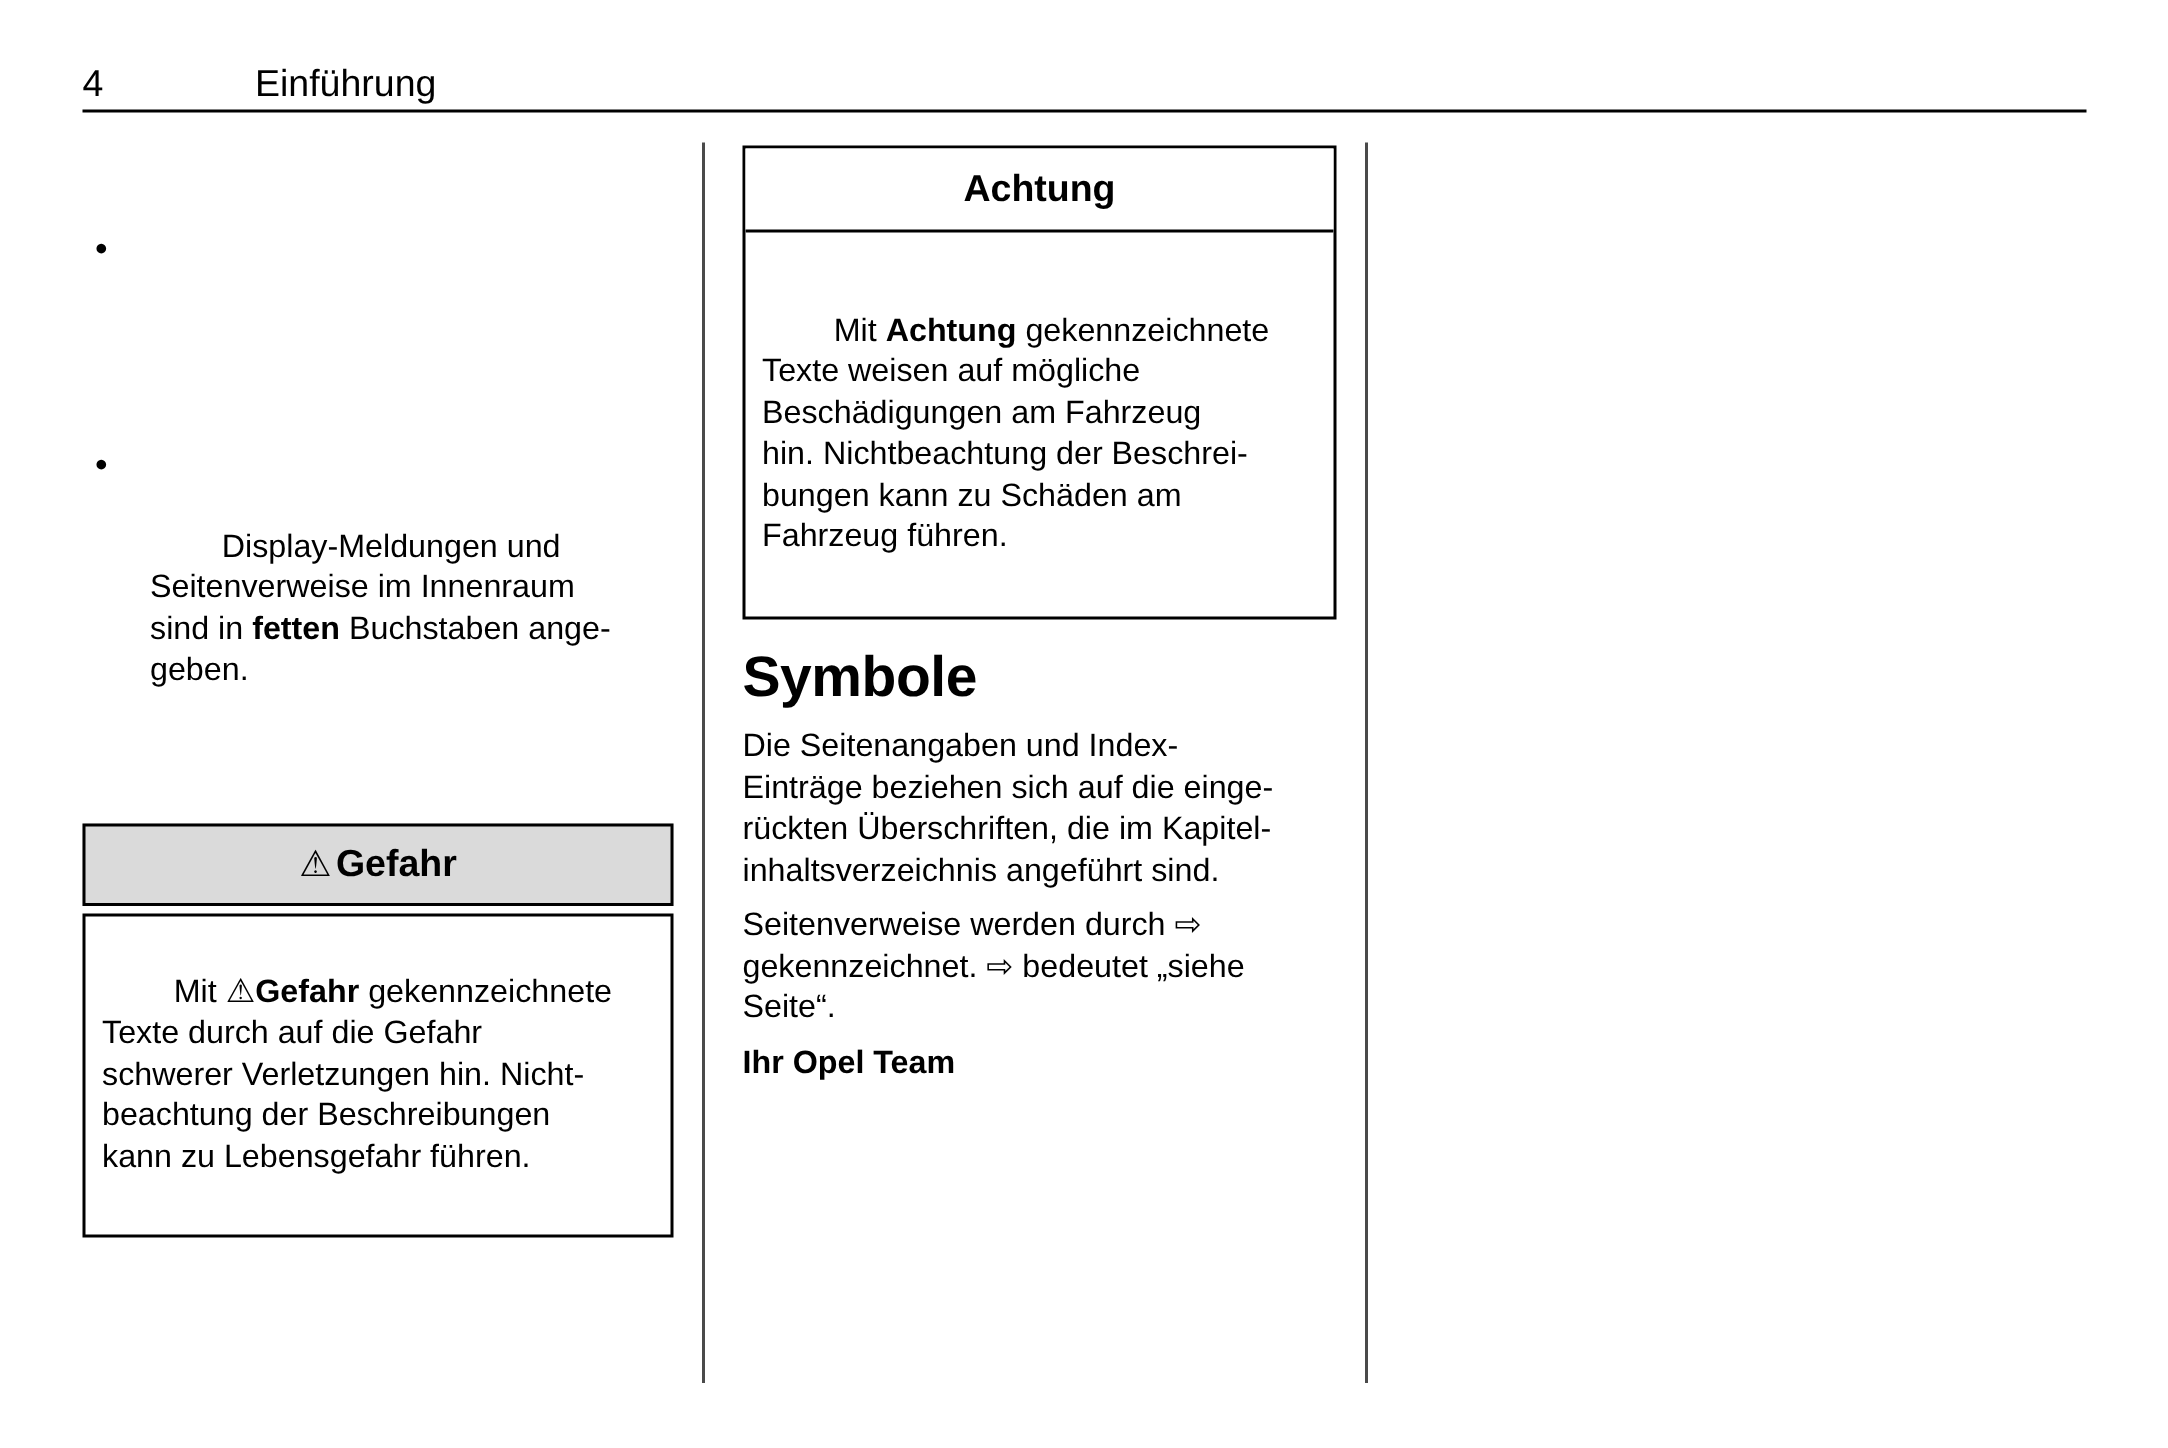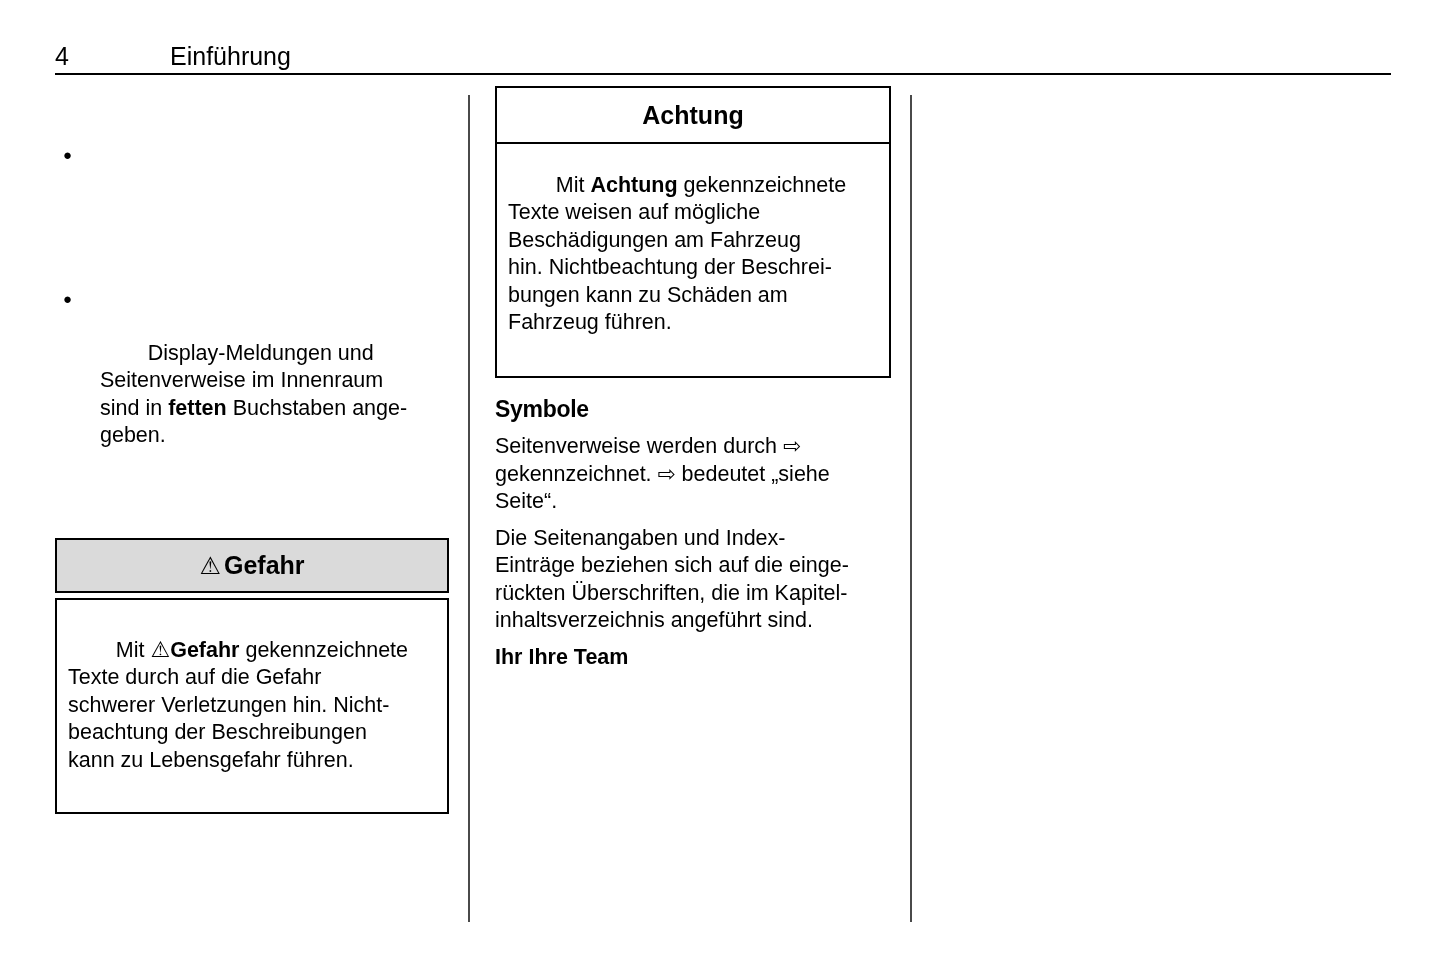--- a/index.html
+++ b/index.html
@@ -37,21 +37,21 @@
     position: absolute;
     left: 55px;
     top: 73px;
     width: 1336px;
     height: 2px;
     background: #000000;
   }
   
   .col {
     position: absolute;
-    top: 86px;
+    top: 97px;
   }
   .col-left  { left: 55px;  width: 394px; }
   .col-mid   { left: 495px; width: 396px; }
   .col-right { left: 935px; width: 380px; }
   .divider {
     position: absolute;
     top: 95px;
     width: 2px;
     height: 827px;
     background: #4a4a4a;
@@ -76,21 +76,21 @@
   }
   ul.bullets li .bullet-dot {
     position: absolute;
     left: 8px;
     top: 4px;
     font-size: 15px;
     line-height: 20px;
   }
   .section-heading {
     margin: 25px 0 16px 0;
-    font-size: 23px;
+    font-size: 38px;
     font-weight: bold;
     letter-spacing: -0.3px;
     white-space: pre;
   }
   
   .warnbox { margin-bottom: 20px; }
   .warnbox-header {
     box-sizing: border-box;
     border: 2px solid #000000;
     background: #dadada;
@@ -127,21 +127,21 @@
     border-bottom: 2px solid #000000;
     height: 56px;
     display: flex;
     align-items: center;
     justify-content: center;
     font-size: 25px;
     font-weight: bold;
     background: #ffffff;
   }
   .achtung-box .achtung-body {
-    padding: 0 11px 12px 11px;
+    padding: 24px 11px 12px 11px;
   }
   .col-mid .section-heading { margin: 18px 0 10px 0; }
   p.para {
     margin: 0 0 9px 0;
   }
   p.para-bold { font-weight: bold; }
   b { font-weight: bold; }
 </style>
 </head>
 <body>
@@ -198,27 +198,27 @@
 Texte weisen auf mögliche
 Beschädigungen am Fahrzeug
 hin. Nichtbeachtung der Beschrei-
 bungen kann zu Schäden am
 Fahrzeug führen.</span>
       </div>
     </div>
 
     <h2 class="section-heading">Symbole</h2>
 
-    <p class="para body-text">Seitenverweise werden durch ⇨
-gekennzeichnet. ⇨ bedeutet „siehe
-Seite“.</p>
     <p class="para body-text">Die Seitenangaben und Index-
 Einträge beziehen sich auf die einge-
 rückten Überschriften, die im Kapitel-
 inhaltsverzeichnis angeführt sind.</p>
-    <p class="para para-bold body-text">Ihr Ihre Team</p>
+    <p class="para body-text">Seitenverweise werden durch ⇨
+gekennzeichnet. ⇨ bedeutet „siehe
+Seite“.</p>
+    <p class="para para-bold body-text">Ihr Opel Team</p>
   </div>
 
   <div class="divider divider-2"></div>
 
   <div class="col col-right"></div>
 
 </div>
 
 </body></html>

